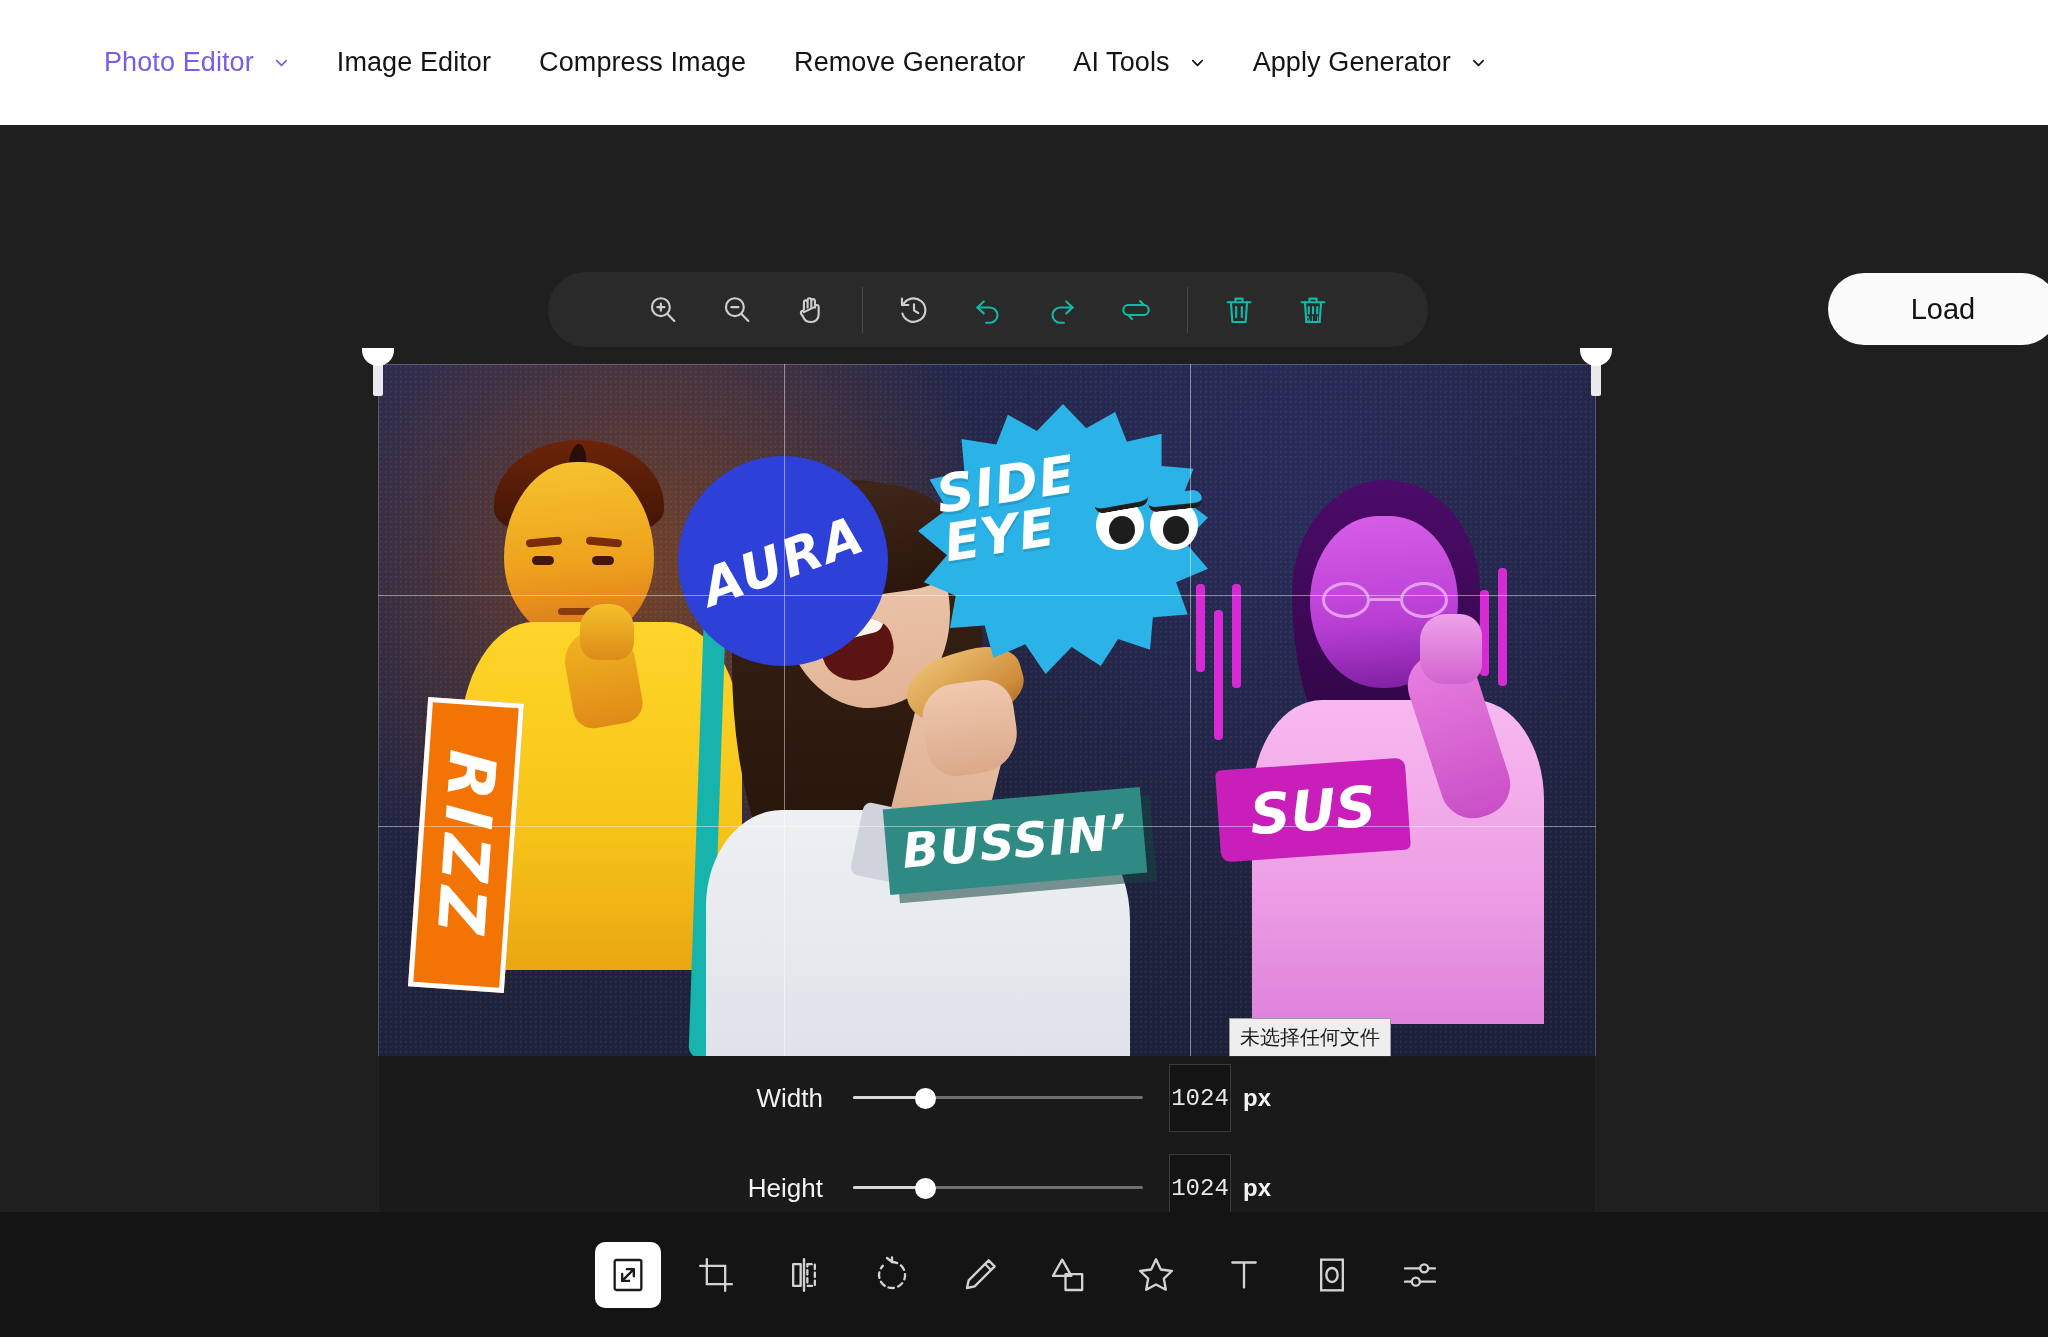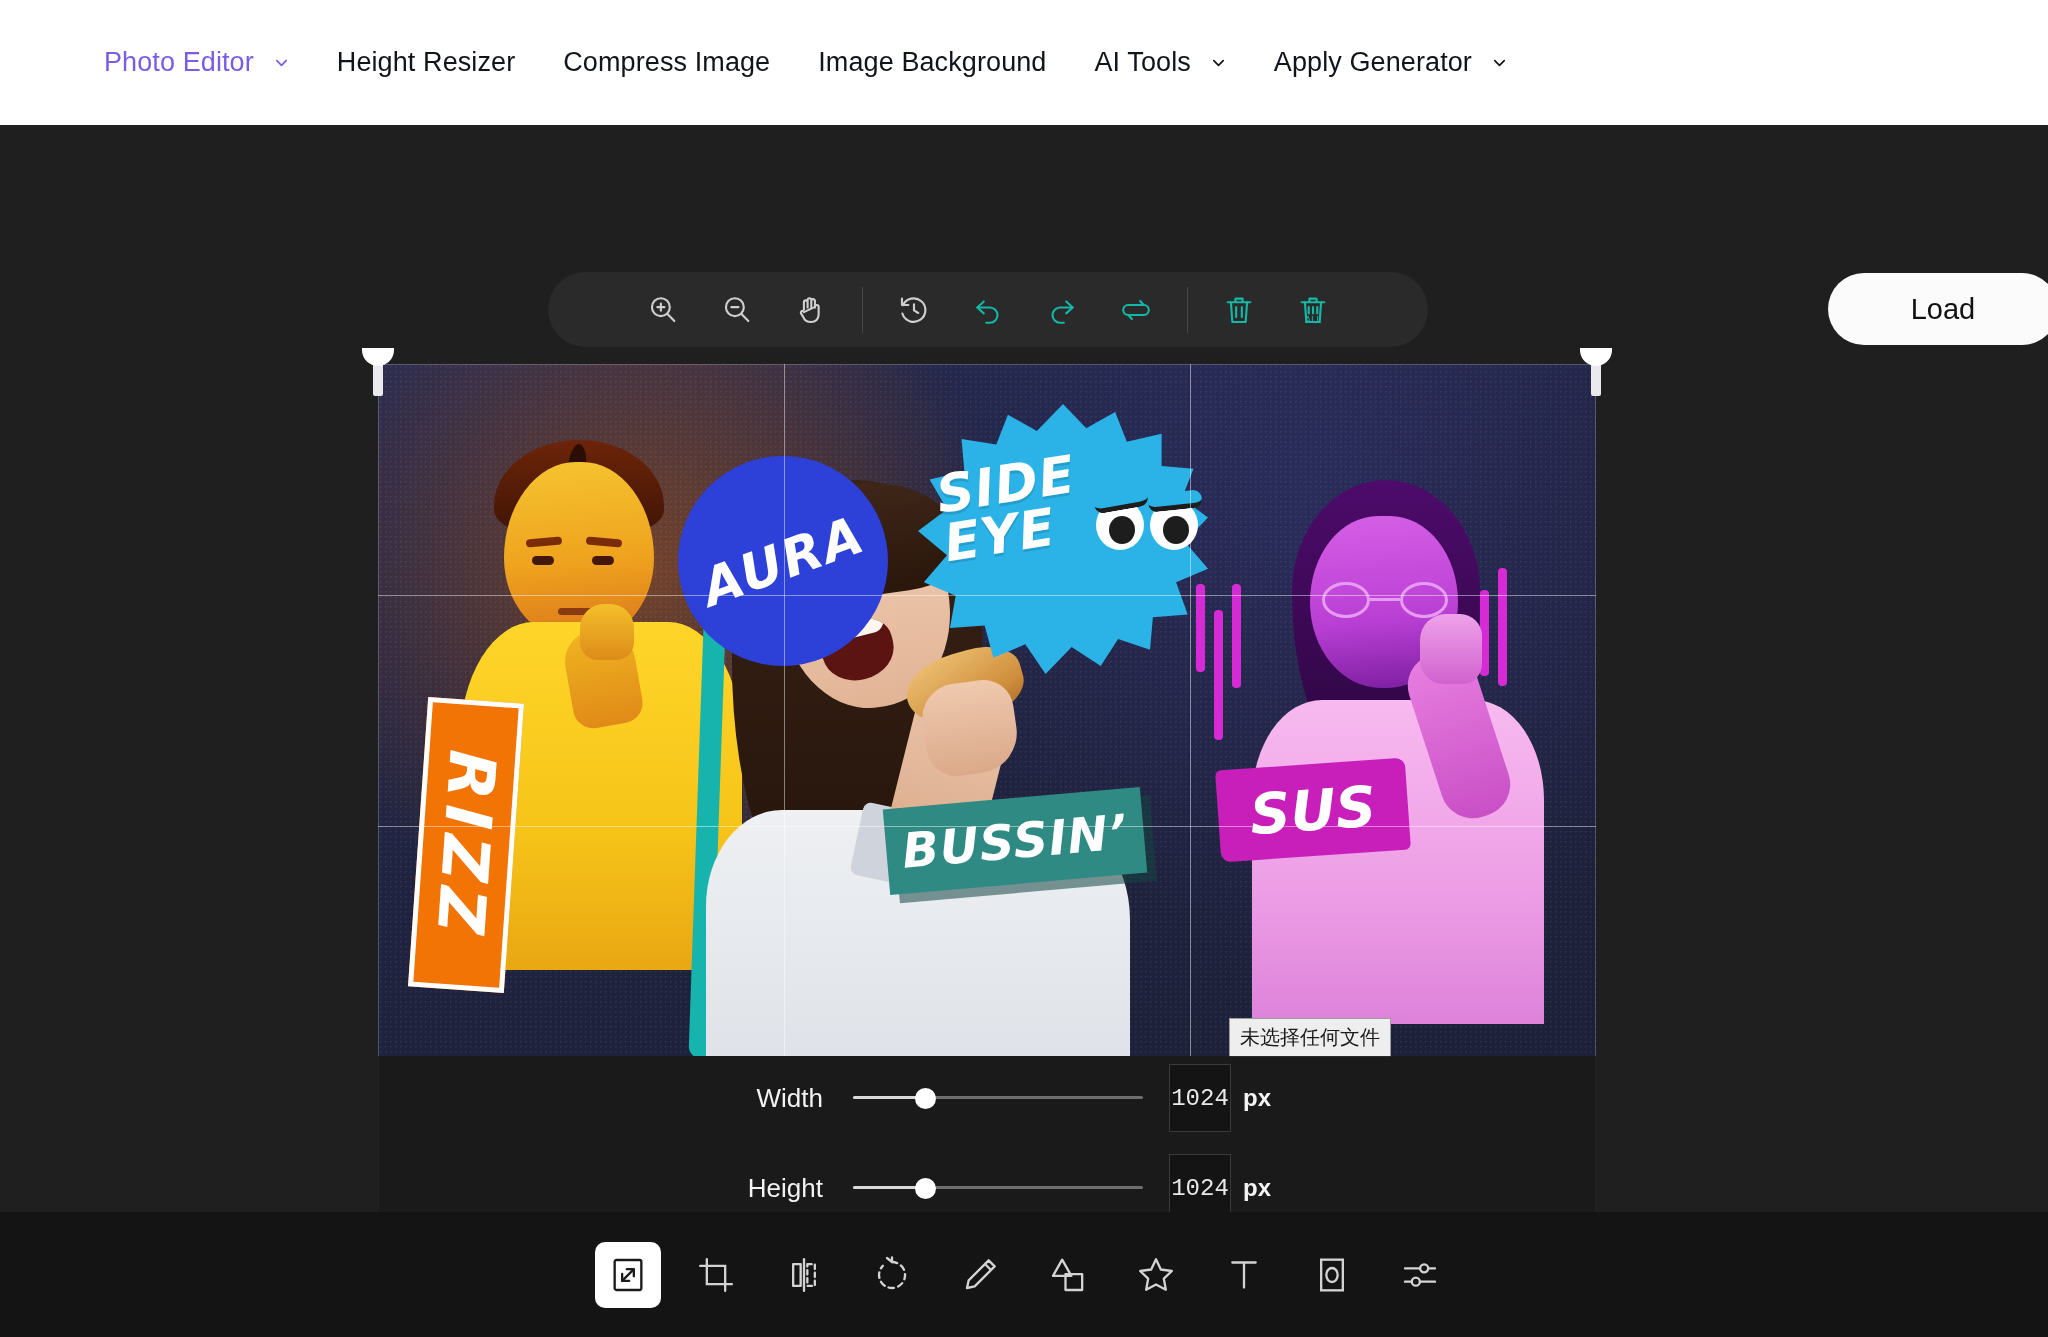--- a/index.html
+++ b/index.html
@@ -431,27 +431,27 @@
 <div class="topnav">
   <div class="nav-item active">
     <span>Photo Editor</span>
     <span class="chev">
       <svg width="15" height="15" viewBox="0 0 16 16">
           <path d="M3 6l5 5 5-5" fill="none" stroke="currentColor" stroke-width="1.8" stroke-linecap="round" stroke-linejoin="round"></path>
         </svg>
     </span>
   </div>
   <div class="nav-item">
-    <span>Height Resizer</span>
+    <span>Image Editor</span>
   </div>
   <div class="nav-item">
     <span>Compress Image</span>
   </div>
   <div class="nav-item">
-    <span>Image Background</span>
+    <span>Remove Generator</span>
   </div>
   <div class="nav-item">
     <span>AI Tools</span>
     <span class="chev">
       <svg width="15" height="15" viewBox="0 0 16 16">
           <path d="M3 6l5 5 5-5" fill="none" stroke="currentColor" stroke-width="1.8" stroke-linecap="round" stroke-linejoin="round"></path>
         </svg>
     </span>
   </div>
   <div class="nav-item">

